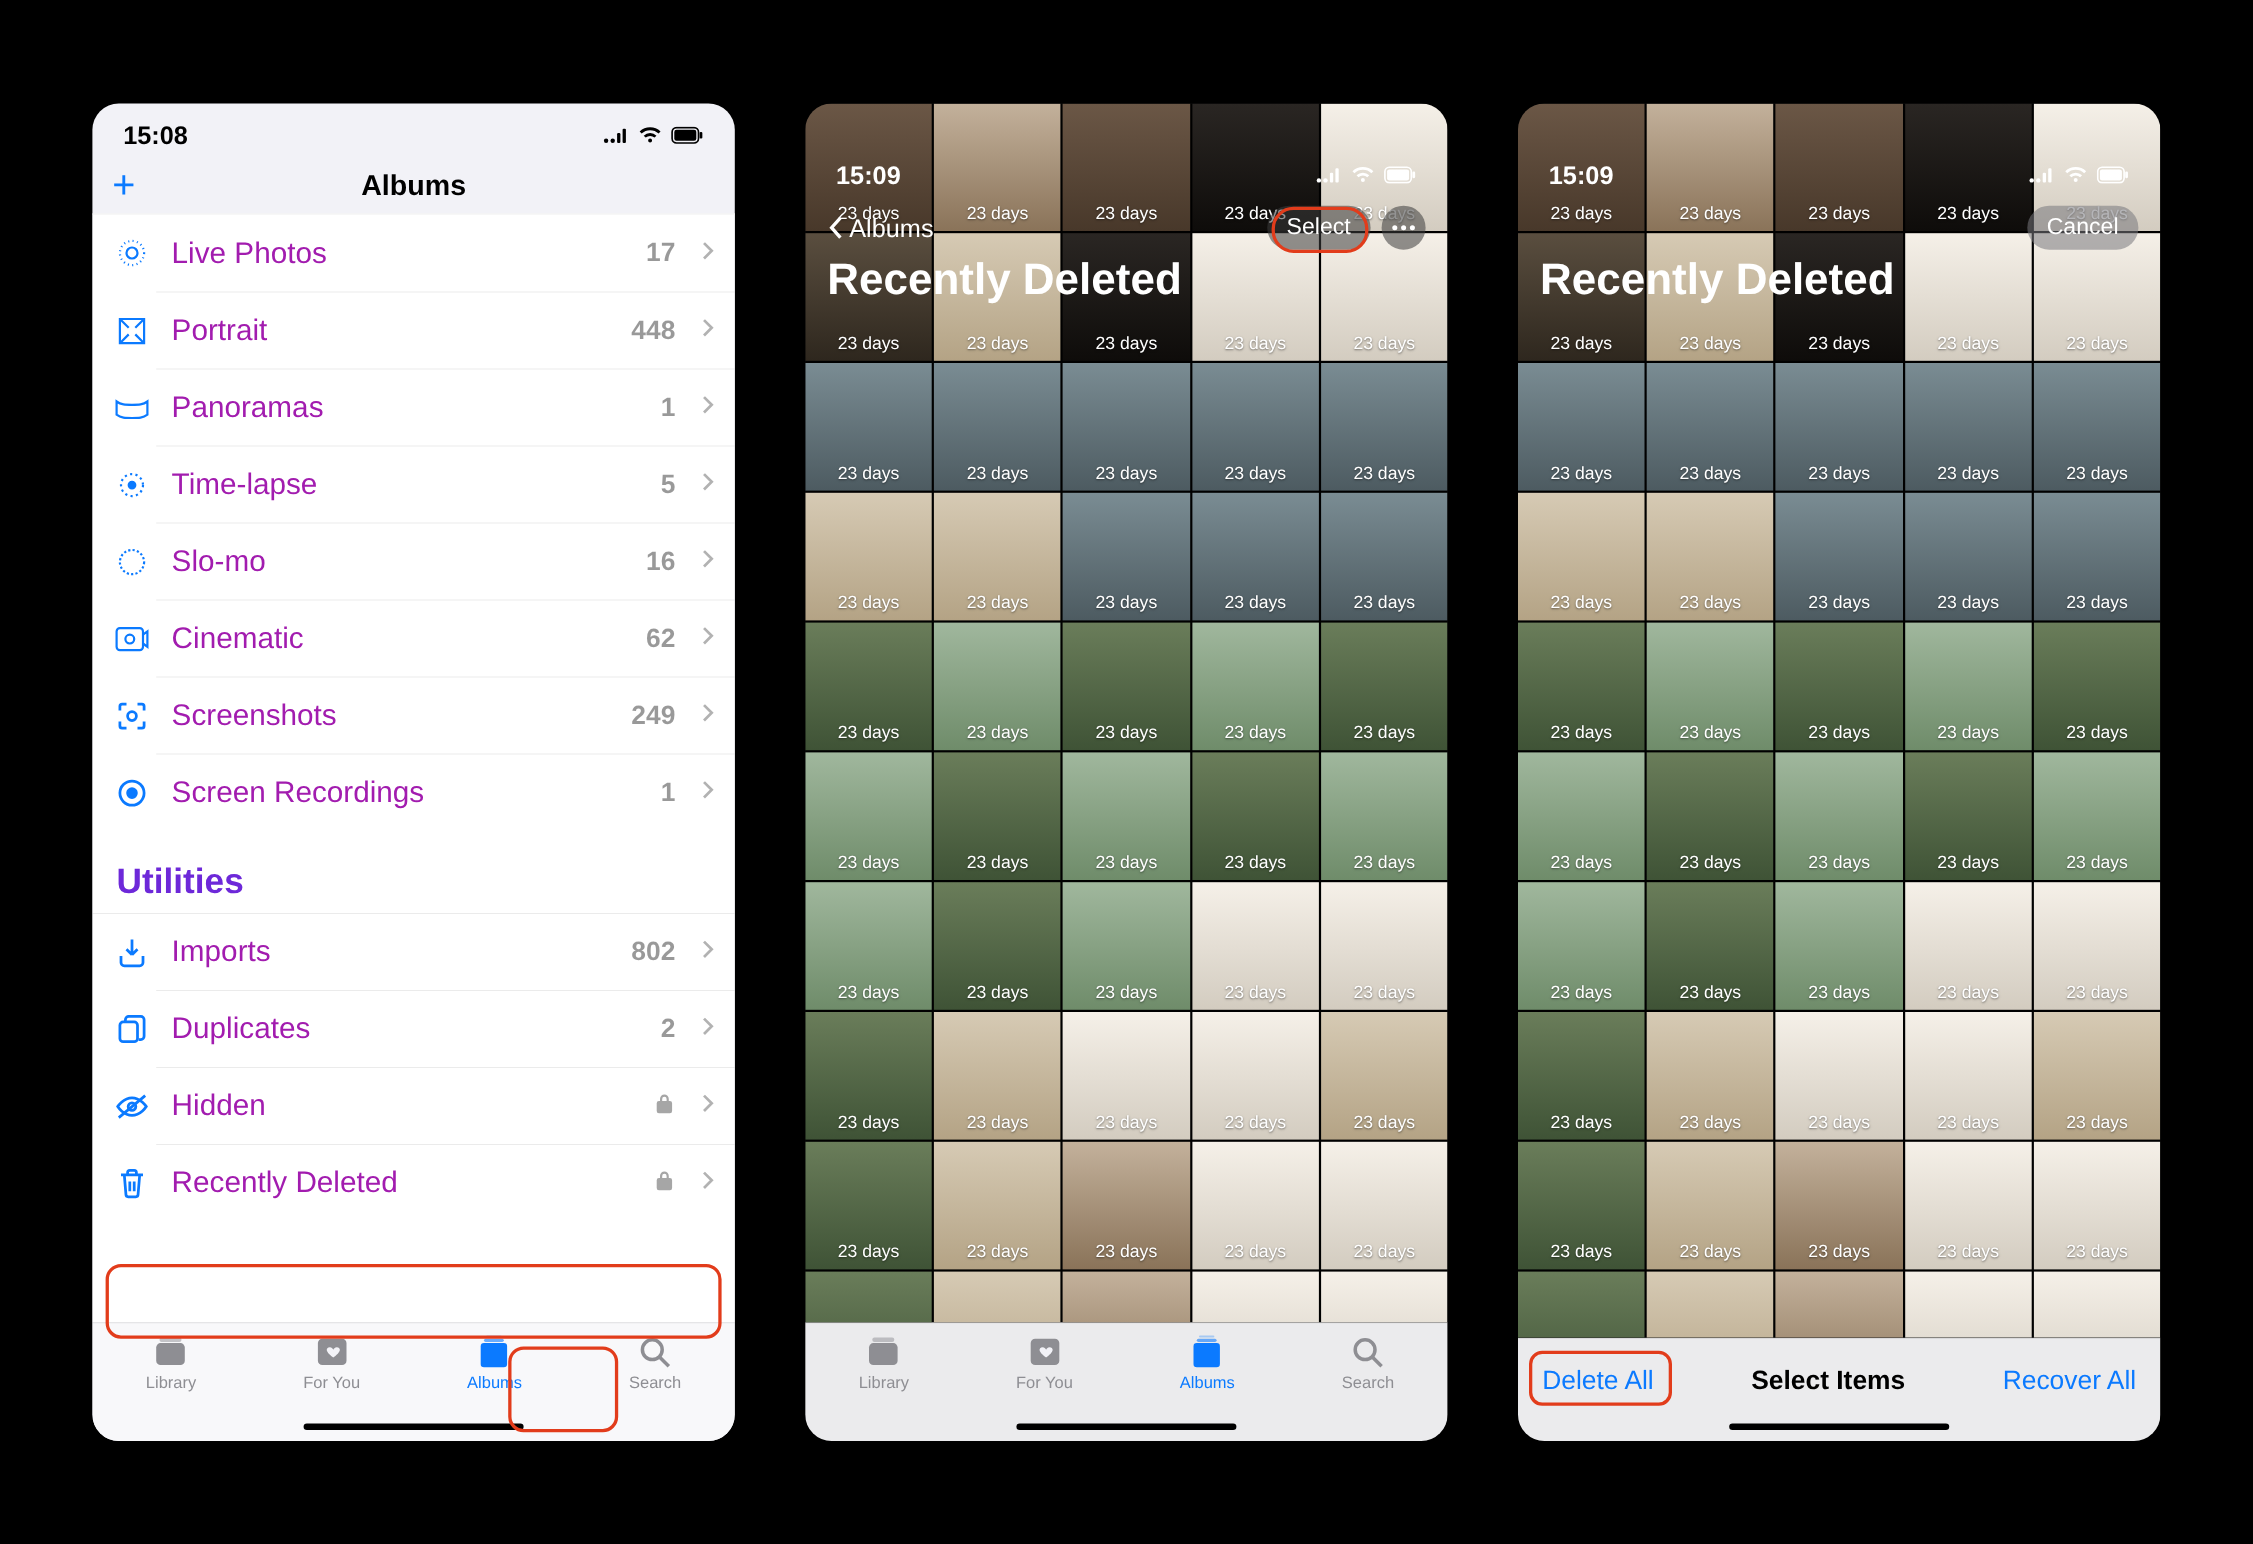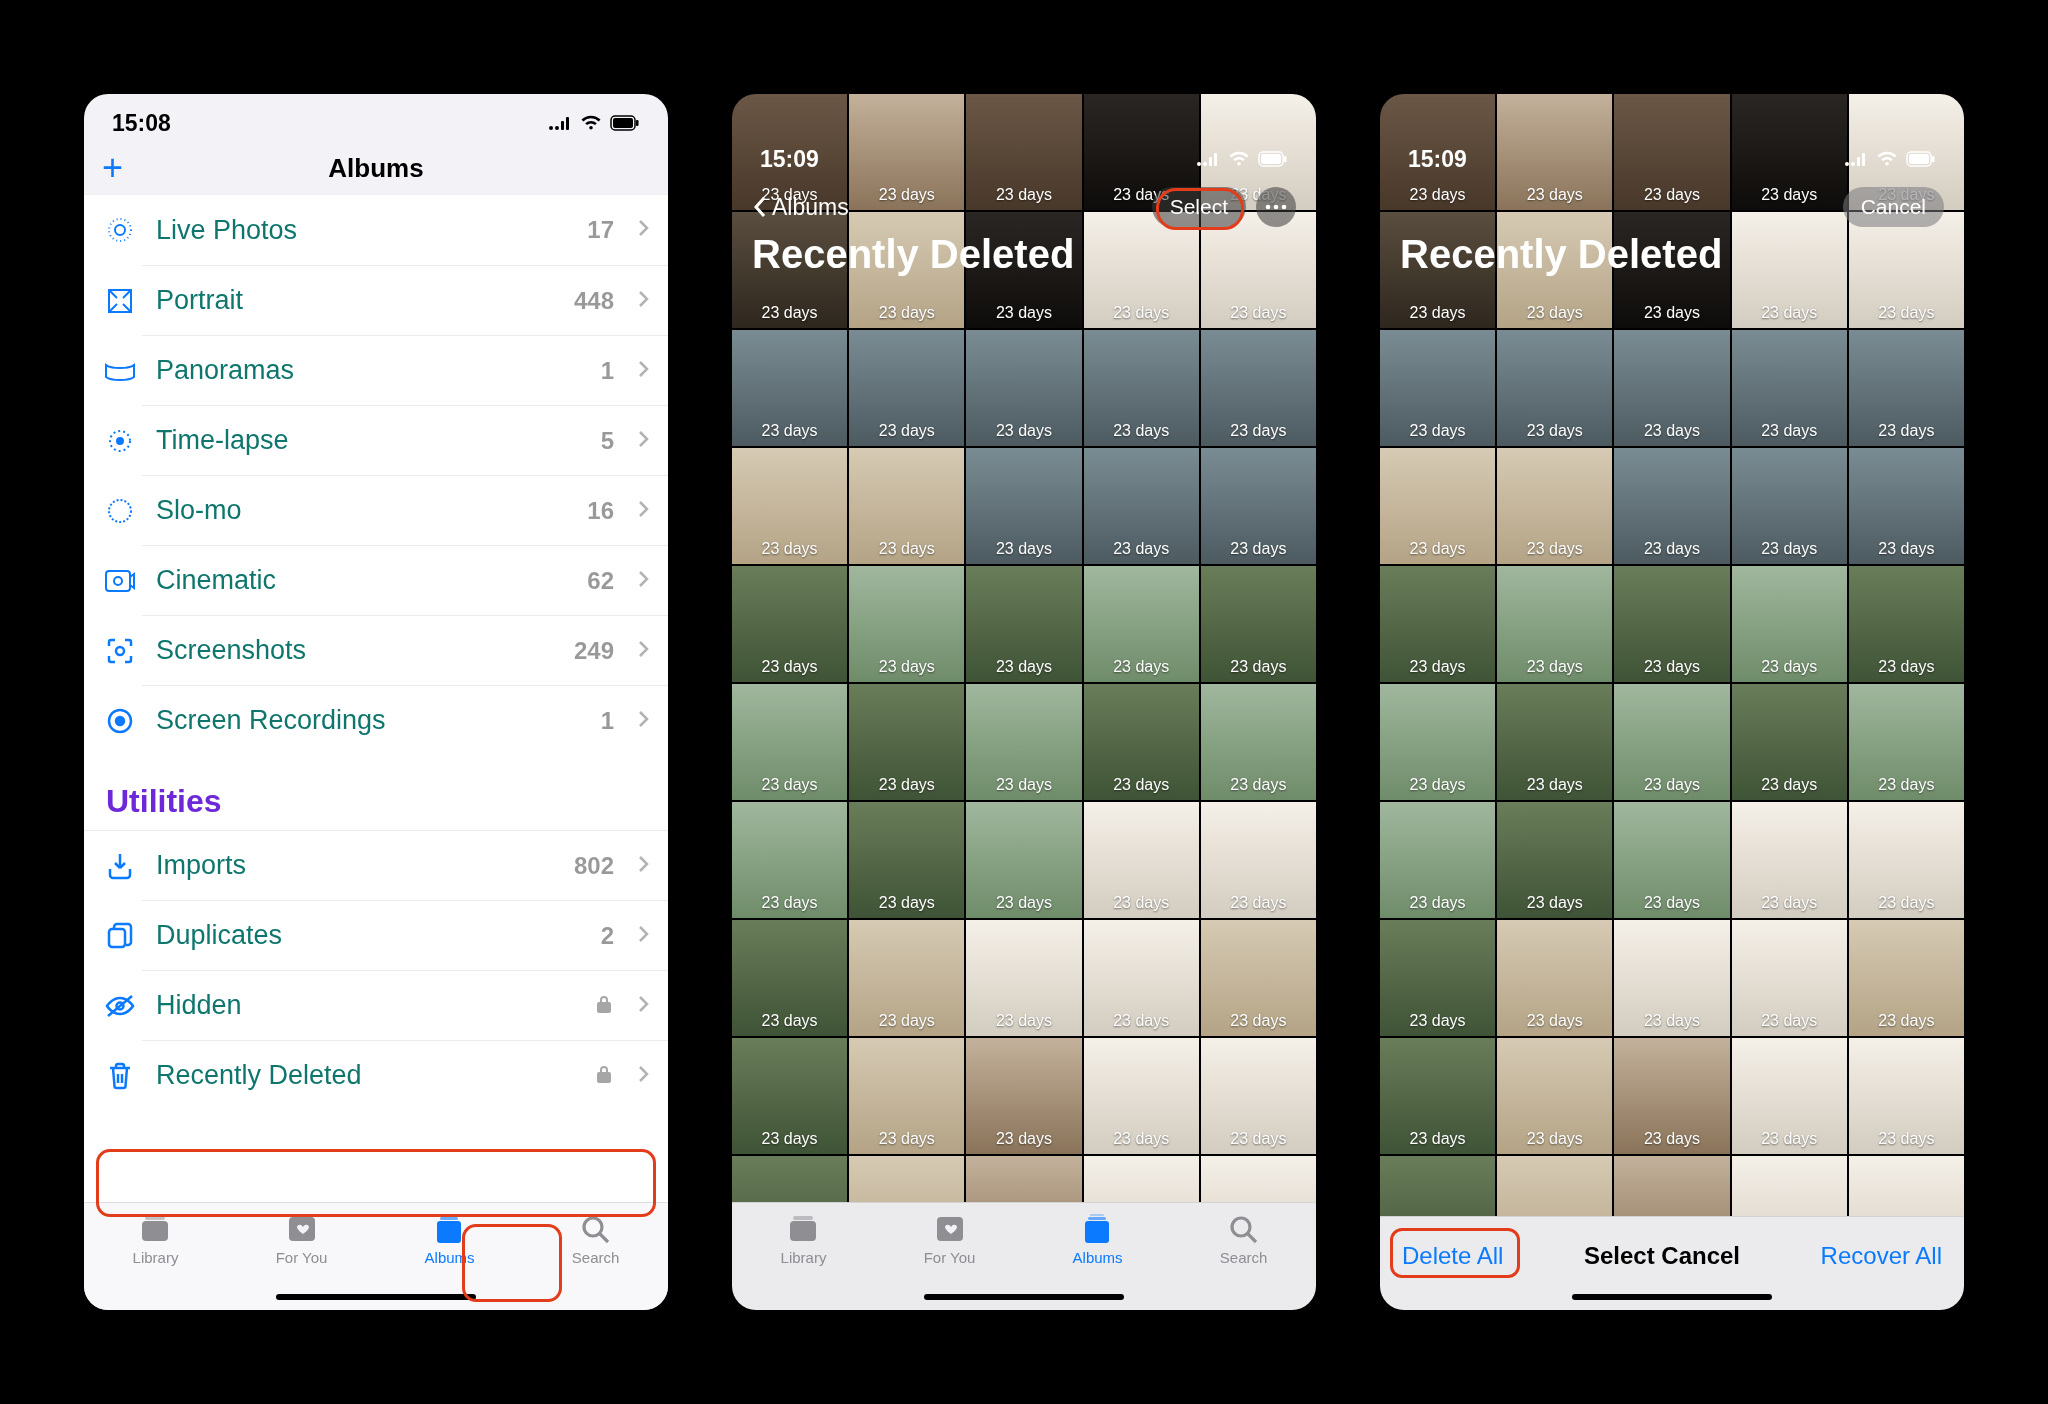--- a/index.html
+++ b/index.html
@@ -82,21 +82,21 @@
   }
   .list-row + .list-row .row-icon { margin-left: -54px; }
   .row-icon {
     width: 36px; height: 36px;
     display: flex; align-items: center; justify-content: center;
     color: #0b7aff;
     flex-shrink: 0;
   }
   .row-label {
     flex: 1;
-    color: #0f766e;
+    color: #a21caf;
     font-size: 27px;
   }
   .row-count {
     color: rgba(0,0,0,0.4);
     font-size: 24px;
     font-weight: bold;
   }
   .row-chevron { color: rgba(0,0,0,0.3); margin-left: 6px; }
   .row-lock { color: rgba(0,0,0,0.35); margin-right: 2px; }
   .section-header {
@@ -856,19 +856,19 @@
       </div>
       <div class="thumb p4"></div>
       <div class="thumb p7"></div>
       <div class="thumb p1"></div>
       <div class="thumb p3"></div>
       <div class="thumb p3"></div>
     </div>
 
   <div class="bottom-toolbar">
     <div class="toolbar-btn"><span>Delete All</span></div>
-    <div class="toolbar-center">Select Cancel</div>
+    <div class="toolbar-center">Select Items</div>
     <div class="toolbar-btn"><span>Recover All</span></div>
   </div>
 
   <div class="home-indicator"></div>
   <div class="red-mark" style="left:10px; bottom:32px; width:130px; height:50px; border-radius:12px"></div>
 </div>
 
 </body></html>

